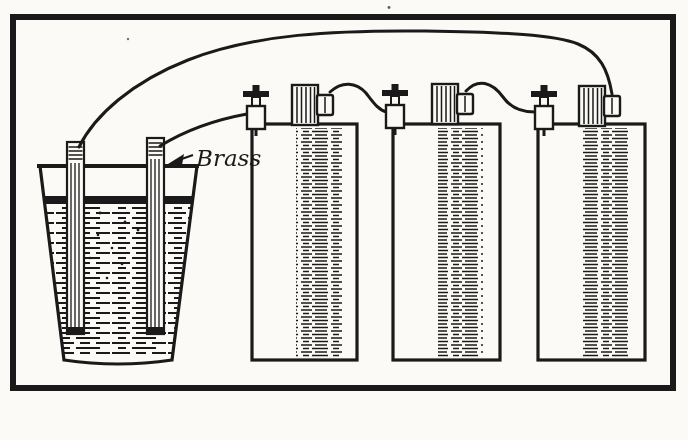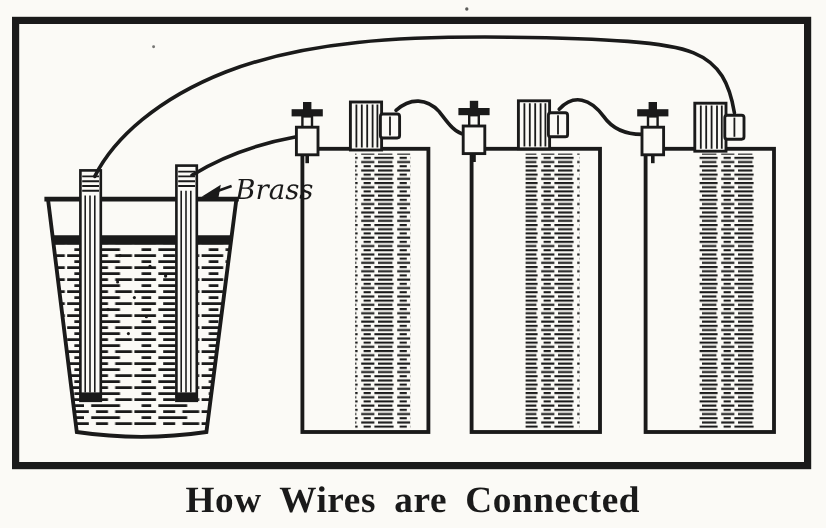--- a/index.html
+++ b/index.html
@@ -121,14 +121,13 @@
     <use href="#def-thumbscrew" x="544" y="85"></use>
     <use href="#def-carbon" x="579" y="86"></use>
 
     <g>
       <line x1="193" y1="155" x2="176" y2="161" stroke="currentColor" stroke-width="2.2"></line>
       <polygon points="168,164 184,154 182,165" fill="currentColor"></polygon>
       <text x="196" y="166" class="brass-text">Brass</text>
     </g>
   </svg>
 
-  <div class="caption">How Wires are Connected</div>
 </div>
 
 </body></html>

